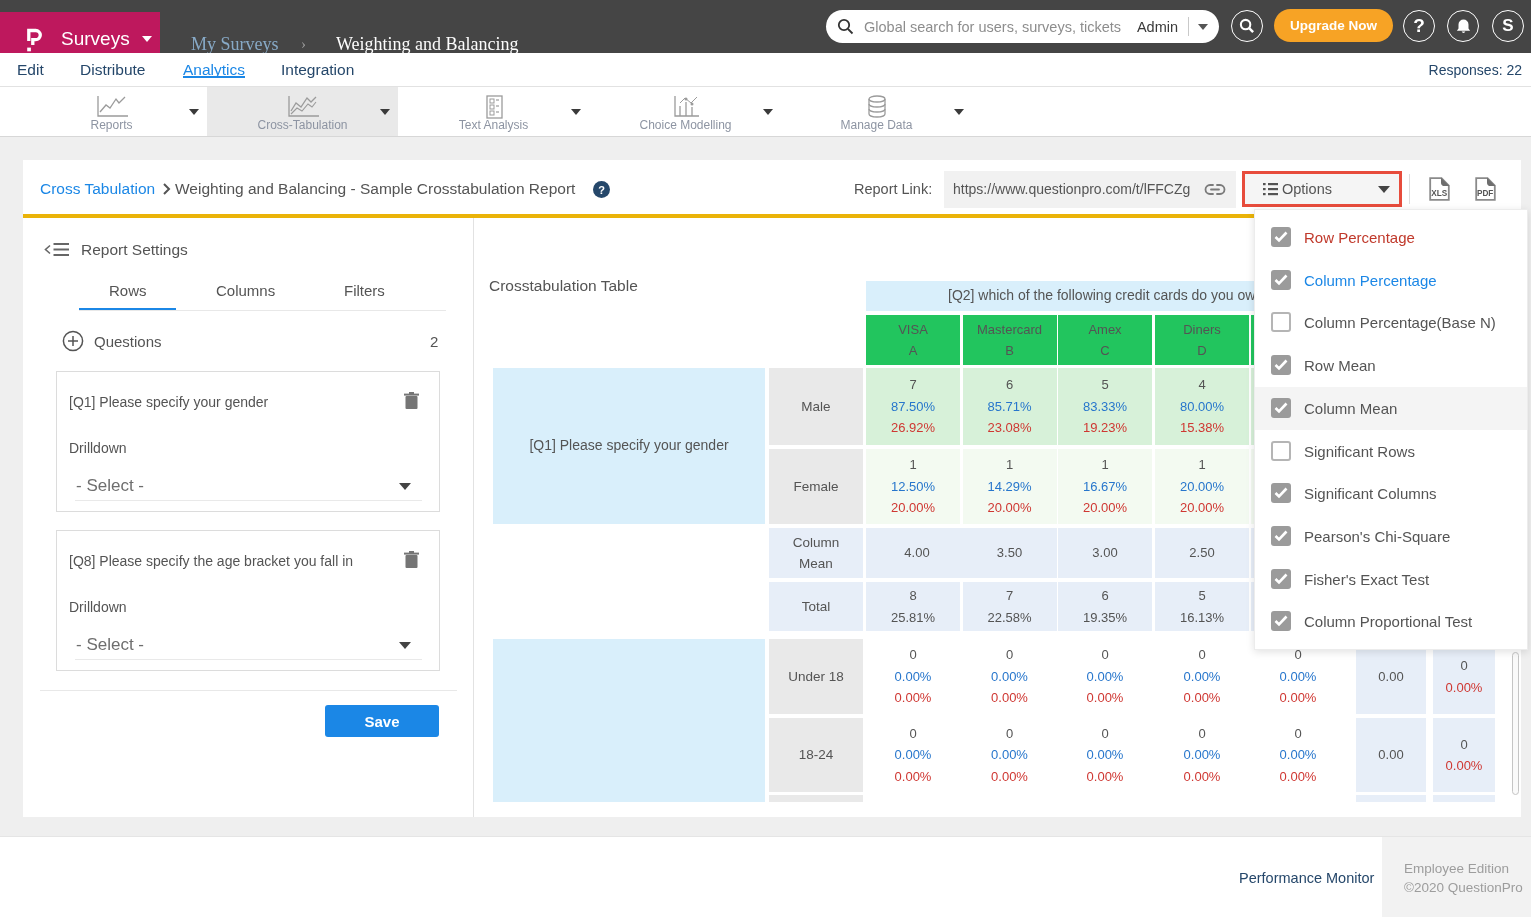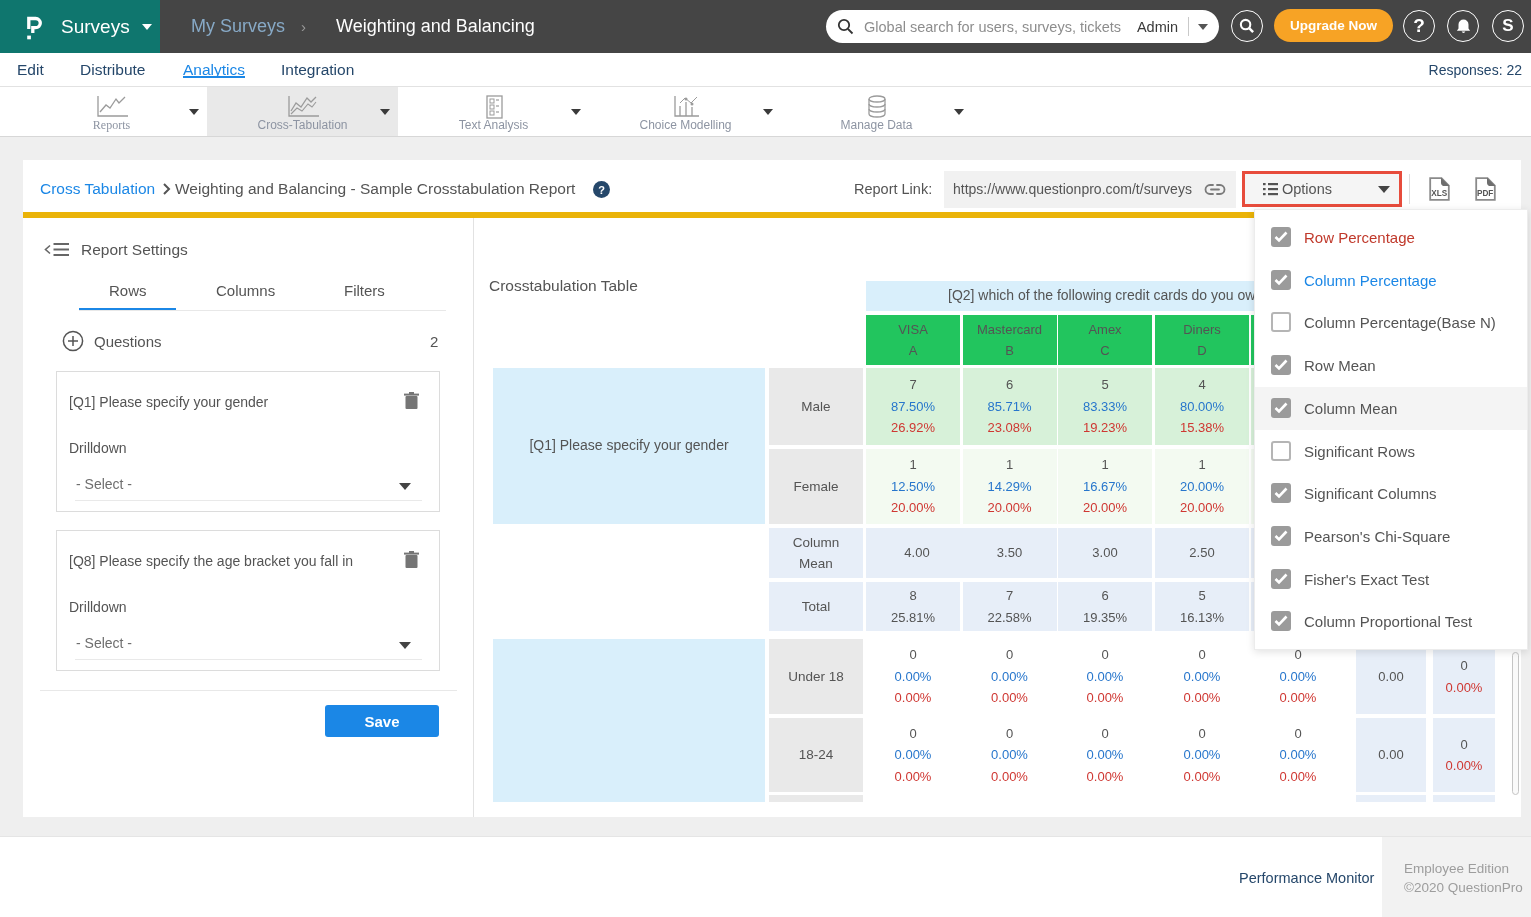--- a/index.html
+++ b/index.html
@@ -3,25 +3,25 @@
 <meta charset="utf-8">
 <style>
 * { margin:0; padding:0; box-sizing:border-box; }
 html,body { width:1531px; height:917px; overflow:hidden; }
 body { font-family:"Liberation Sans", sans-serif; background:#efefef; }
 #app { position:relative; width:1531px; height:917px; }
 .abs { position:absolute; }
 
 
 .topbar { position:absolute; left:0; top:0; width:1531px; height:53px; background:#454545; }
-.logobox { position:absolute; left:0; top:0; width:160px; height:53px; background:#0f766e; display:flex; align-items:center; }
+.logobox { position:absolute; left:0; top:12px; width:160px; height:53px; background:#be185d; display:flex; align-items:center; }
 .logobox .ptxt { margin-left:27px; margin-right:18px; }
 .logobox .brand { color:#fff; font-size:19px; }
 .caret { display:inline-block; width:0; height:0; border-left:5px solid transparent; border-right:5px solid transparent; border-top:6px solid #fff; }
-.bc { position:absolute; top:0; height:53px; display:flex; align-items:center; }
+.bc { position:absolute; top:18px; height:53px; display:flex; align-items:center;font-family:Liberation Serif, serif; }
 .bc-mysurveys { left:191px; color:#87a9c6; font-size:18px; }
 .bc-gt { left:301px; color:#9a9a9a; font-size:15px; }
 .bc-title { left:336px; color:#fdfdfd; font-size:18px; }
 .searchpill { position:absolute; left:826px; top:10px; width:393px; height:33px; background:#fff; border-radius:17px; display:flex; align-items:center; }
 .searchpill .ph { color:#8d8d8d; font-size:14.5px; margin-left:10px; }
 .searchpill .admin { position:absolute; right:41px; color:#3a3a3a; font-size:14.5px; }
 .searchpill .vline { position:absolute; right:30px; top:7px; height:19px; width:1px; background:#c9c9c9; }
 .searchpill .caret2 { position:absolute; right:11px; top:14px; width:0;height:0; border-left:5px solid transparent; border-right:5px solid transparent; border-top:6px solid #555; }
 .circbtn { position:absolute; top:10px; width:32px; height:32px; border:1.6px solid #fff; border-radius:50%; display:flex; align-items:center; justify-content:center; color:#fff; }
 .upgrade { position:absolute; left:1274px; top:9px; width:119px; height:33px; background:#f7a325; border-radius:17px; color:#fff; font-size:13.5px; font-weight:bold; display:flex; align-items:center; justify-content:center; }
@@ -35,33 +35,33 @@
 
 .tabbar { position:absolute; left:0; top:87px; width:1531px; height:50px; background:#fff; border-bottom:1px solid #d7d7d7; }
 .tab { position:absolute; top:0; height:49px; width:191px; }
 .tab.active { background:#e9e9e9; }
 .tab .ticon { position:absolute; left:0; right:0; top:7px; display:flex; justify-content:center; }
 .tab .tlabel { position:absolute; left:0; right:0; top:31px; text-align:center; font-size:12px; color:#8d94a2; }
 .tab .tcaret { position:absolute; right:8px; top:22px; width:0; height:0; border-left:5px solid transparent; border-right:5px solid transparent; border-top:6px solid #3a3a3a; }
 
 
 .card { position:absolute; left:23px; top:160px; width:1498px; height:657px; background:#fff; overflow:hidden; }
-.cardhead { position:absolute; left:0; top:0; width:1498px; height:58px; border-bottom:6px solid #eab308; }
+.cardhead { position:absolute; left:0; top:0; width:1498px; height:58px; border-bottom:4px solid #eab308; }
 .crumb { position:absolute; top:0; height:58px; display:flex; align-items:center; }
 .vdiv { position:absolute; left:450px; top:58px; width:1px; height:599px; background:#e2e2e2; }
 
 
 .lp-title { position:absolute; left:58px; top:81px; color:#545454; font-size:15.5px; }
 .lp-tab { position:absolute; top:122px; font-size:15px; color:#545454; }
 .lp-underline { position:absolute; left:56px; top:148px; width:97px; height:3px; background:#1b87e6; }
 .lp-tabline { position:absolute; left:56px; top:150px; width:367px; height:1px; background:#e8e8e8; }
 .qcard { position:absolute; left:33px; width:384px; background:#fff; border:1px solid #dcdcdc; }
 .qtext { position:absolute; left:12px; color:#545454; font-size:14px; }
 .drill { position:absolute; left:12px; color:#545454; font-size:14px; }
-.sel { position:absolute; left:19px; color:#6e6e6e; font-size:14px; }
+.sel { position:absolute; left:19px; color:#6e6e6e; font-size:17px; }
 .selline { position:absolute; left:18px; right:17px; height:1px; background:#e9e9e9; }
 .selcaret { position:absolute; right:28px; width:0; height:0; border-left:6px solid transparent; border-right:6px solid transparent; border-top:7px solid #444; }
 .lp-div { position:absolute; left:17px; top:530px; width:417px; height:1px; background:#e8e8e8; }
 .savebtn { position:absolute; left:302px; top:545px; width:114px; height:32px; background:#1b87e6; border-radius:3px; color:#fff; font-size:15px; font-weight:bold; display:flex; align-items:center; justify-content:center; }
 
 
 .tt-title { position:absolute; left:466px; top:81px; color:#545454; font-size:15.5px;margin-top:36px; }
 .cell { position:absolute; display:flex; flex-direction:column; align-items:center; justify-content:center; font-size:13px; color:#545454; line-height:21.5px; text-align:center; }
 .blue { color:#2776cc; }
 .red { color:#cf3732; }
@@ -133,21 +133,21 @@
   <div class="subnav">
     <div class="item" style="left:17px;">Edit</div>
     <div class="item" style="left:80px;">Distribute</div>
     <div class="item active" style="left:183px;">Analytics</div>
     <div style="position:absolute; left:183px; top:23px; width:62px; height:2px; background:#1b87e6;"></div>
     <div class="item" style="left:281px;">Integration</div>
     <div class="responses">Responses: 22</div>
   </div>
 
   <div class="tabbar">
-    <div class="tab" style="left:16px;font-family:Liberation Serif, serif;">
+    <div class="tab" style="left:16px;">
       <div class="ticon">
           <svg width="36" height="24" viewBox="0 0 36 24">
             <polyline points="4,2 4,22 34,22" stroke="#9b9b9b" stroke-width="1.3" fill="none"></polyline>
             <polyline points="6,18 12,11 16,14 22,5 25,9 31,3" stroke="#9b9b9b" stroke-width="1.3" fill="none"></polyline>
           </svg>
         </div>
       <div class="tlabel">Reports</div>
       <div class="tcaret"></div>
     </div>
     <div class="tab active" style="left:207px;">
@@ -215,21 +215,21 @@
         </div>
       <div class="crumb" style="left:152px; color:#545454; font-size:15.5px;">Weighting and Balancing - Sample Crosstabulation Report</div>
       <div class="crumb" style="left:570px;">
         <svg width="17" height="17" viewBox="0 0 17 17">
             <circle cx="8.5" cy="8.5" r="8.5" fill="#25476a"></circle>
             <text x="8.5" y="12.5" text-anchor="middle" font-size="11" font-weight="bold" fill="#fff">?</text>
           </svg>
       </div>
       <div class="crumb" style="left:831px; color:#545454; font-size:14.5px;">Report Link:</div>
       <div class="abs" style="left:921px; top:11px; width:292px; height:37px; background:#f1f1f1;"></div>
-      <div class="crumb" style="left:930px; color:#555; font-size:14px;">https://www.questionpro.com/t/surveys</div>
+      <div class="crumb" style="left:930px; color:#555; font-size:14px;">https://www.questionpro.com/t/lFFCZg</div>
       <div class="crumb" style="left:1181px;">
         <svg width="22" height="13" viewBox="0 0 22 13">
             <path d="M9 2 H6 a4.5 4.5 0 0 0 0 9 H9 M13 2 h3 a4.5 4.5 0 0 1 0 9 H13 M7 6.5 h8" stroke="#7a7a7a" stroke-width="1.8" fill="none" stroke-linecap="round"></path>
           </svg>
       </div>
       <div class="abs" style="left:1386px; top:14px; width:1px; height:30px; background:#ddd;"></div>
       <div class="crumb" style="left:1405px;">
         <svg width="23" height="24" viewBox="0 0 23 24">
             <path d="M2.2 1.2 H13.5 L20.8 8.5 V22.8 H2.2 Z" stroke="#8a8a8a" stroke-width="1.8" fill="#fff"></path>
             <path d="M13 0.7 L21.4 9.1 L16.5 9.1 A 3.2 3.2 0 0 1 13 5.9 Z" fill="#6e6e6e"></path>

